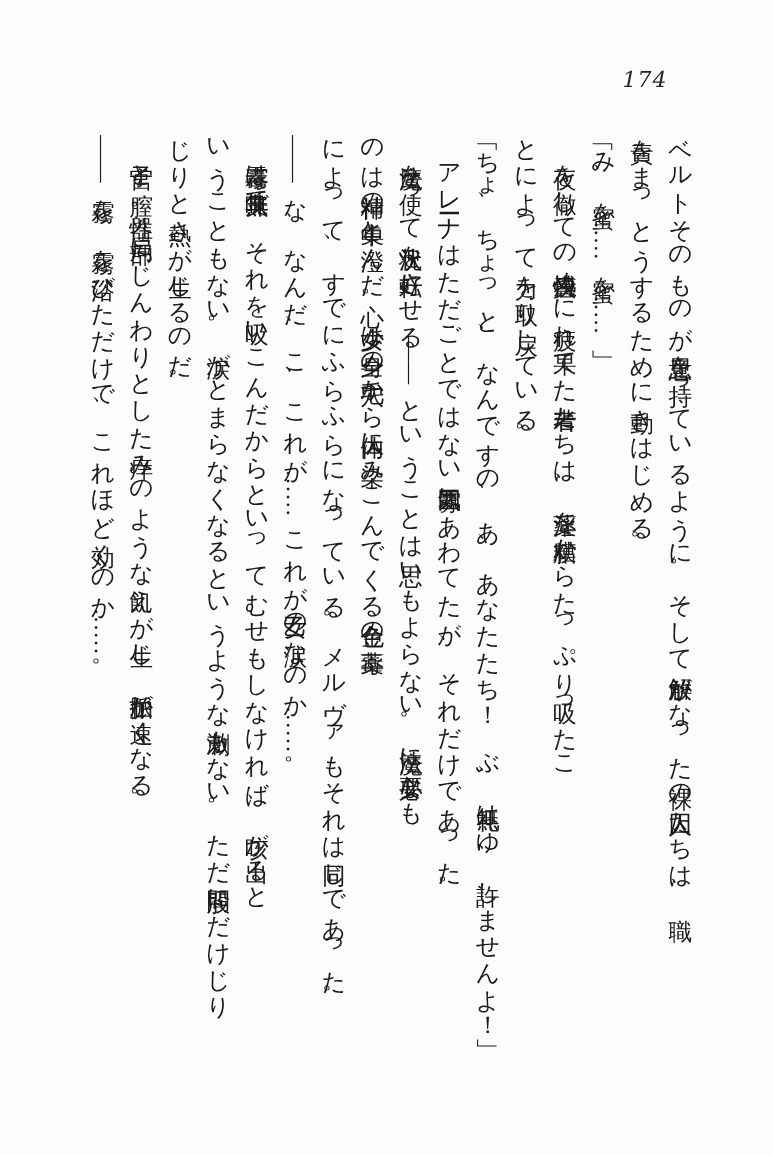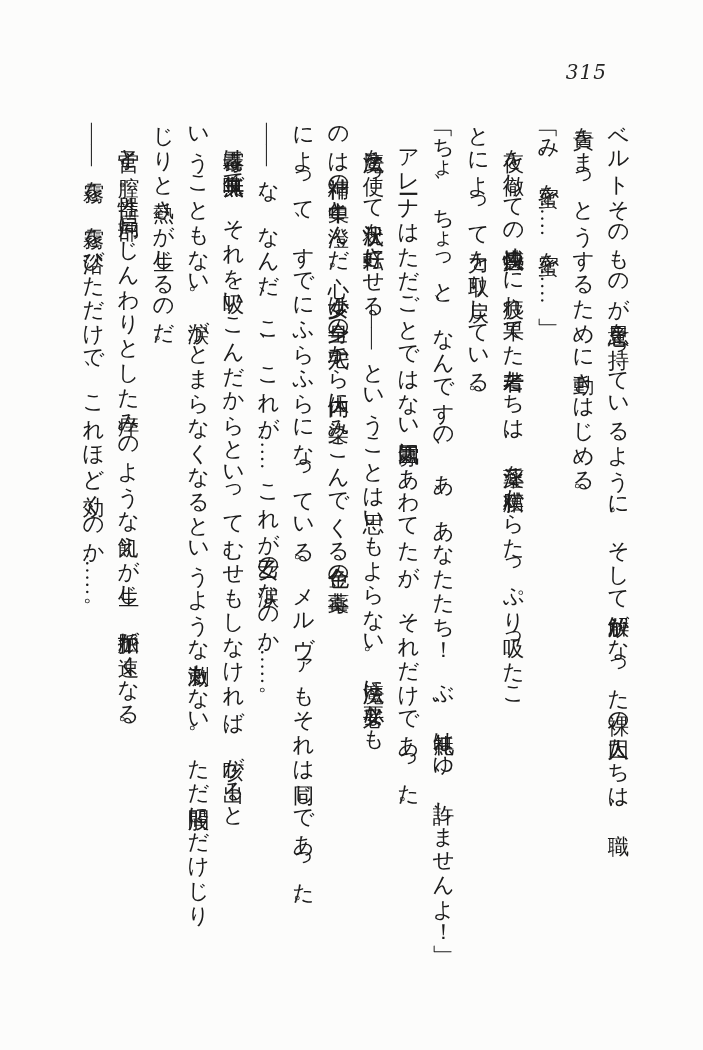--- a/index.html
+++ b/index.html
@@ -40,21 +40,21 @@
   .text-block .col {
     height: 100%;
     margin: 0;
     white-space: nowrap;
   }
 </style>
 </head>
 <body>
 
 <div class="page">
-  <div class="page-number">315</div>
+  <div class="page-number">174</div>
   <div class="text-block" id="columns">
       <div class="col" style="padding-top: 0px;">ベルトそのものが意思を持っているように。そして解放がなった裸の囚人たちは、職</div>
       <div class="col" style="padding-top: 0px;">責をまっとうするために動きはじめる。</div>
       <div class="col" style="padding-top: 10.75px;">「み、蜜を……蜜を……」</div>
       <div class="col" style="padding-top: 21.5px;">夜を徹しての快感責めに疲れ果てた若者たちは、淫薬を粘膜からたっぷり吸ったこ</div>
       <div class="col" style="padding-top: 0px;">とによって力を取り戻している。</div>
       <div class="col" style="padding-top: 10.75px;">「ちょ、ちょっと、なんですの、あ、あなたたち！　ぶ、無礼はゆ、許しませんよ！」</div>
       <div class="col" style="padding-top: 21.5px;">アレーナはただごとではない雰囲気にあわてたが、それだけであった。</div>
       <div class="col" style="padding-top: 21.5px;">魔法を使って状況を好転させる――ということは思いもよらない。魔法に必要なも</div>
       <div class="col" style="padding-top: 0px;">のは精神の集中と澄んだ心。少女は全身の毛穴から体内に染みこんでくる金色の毒薬</div>

